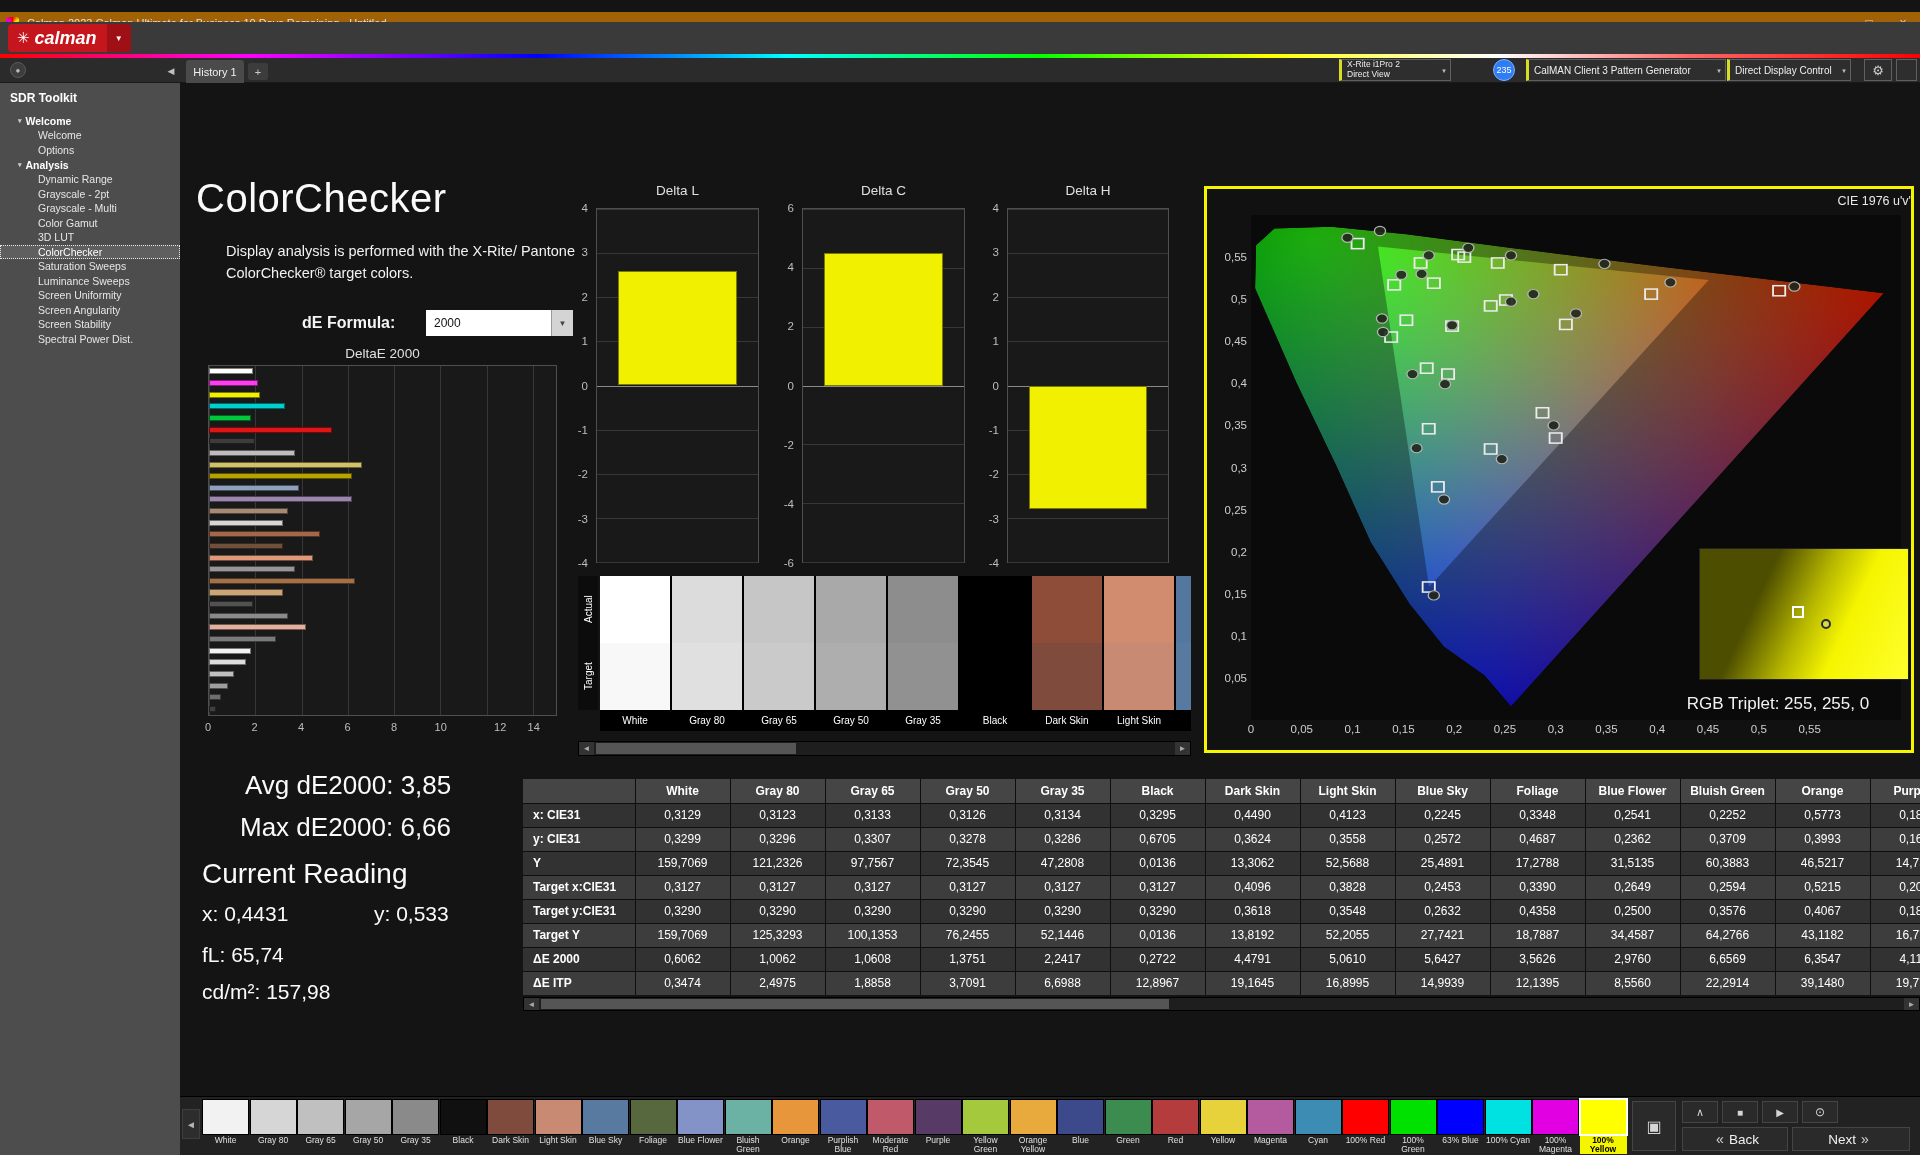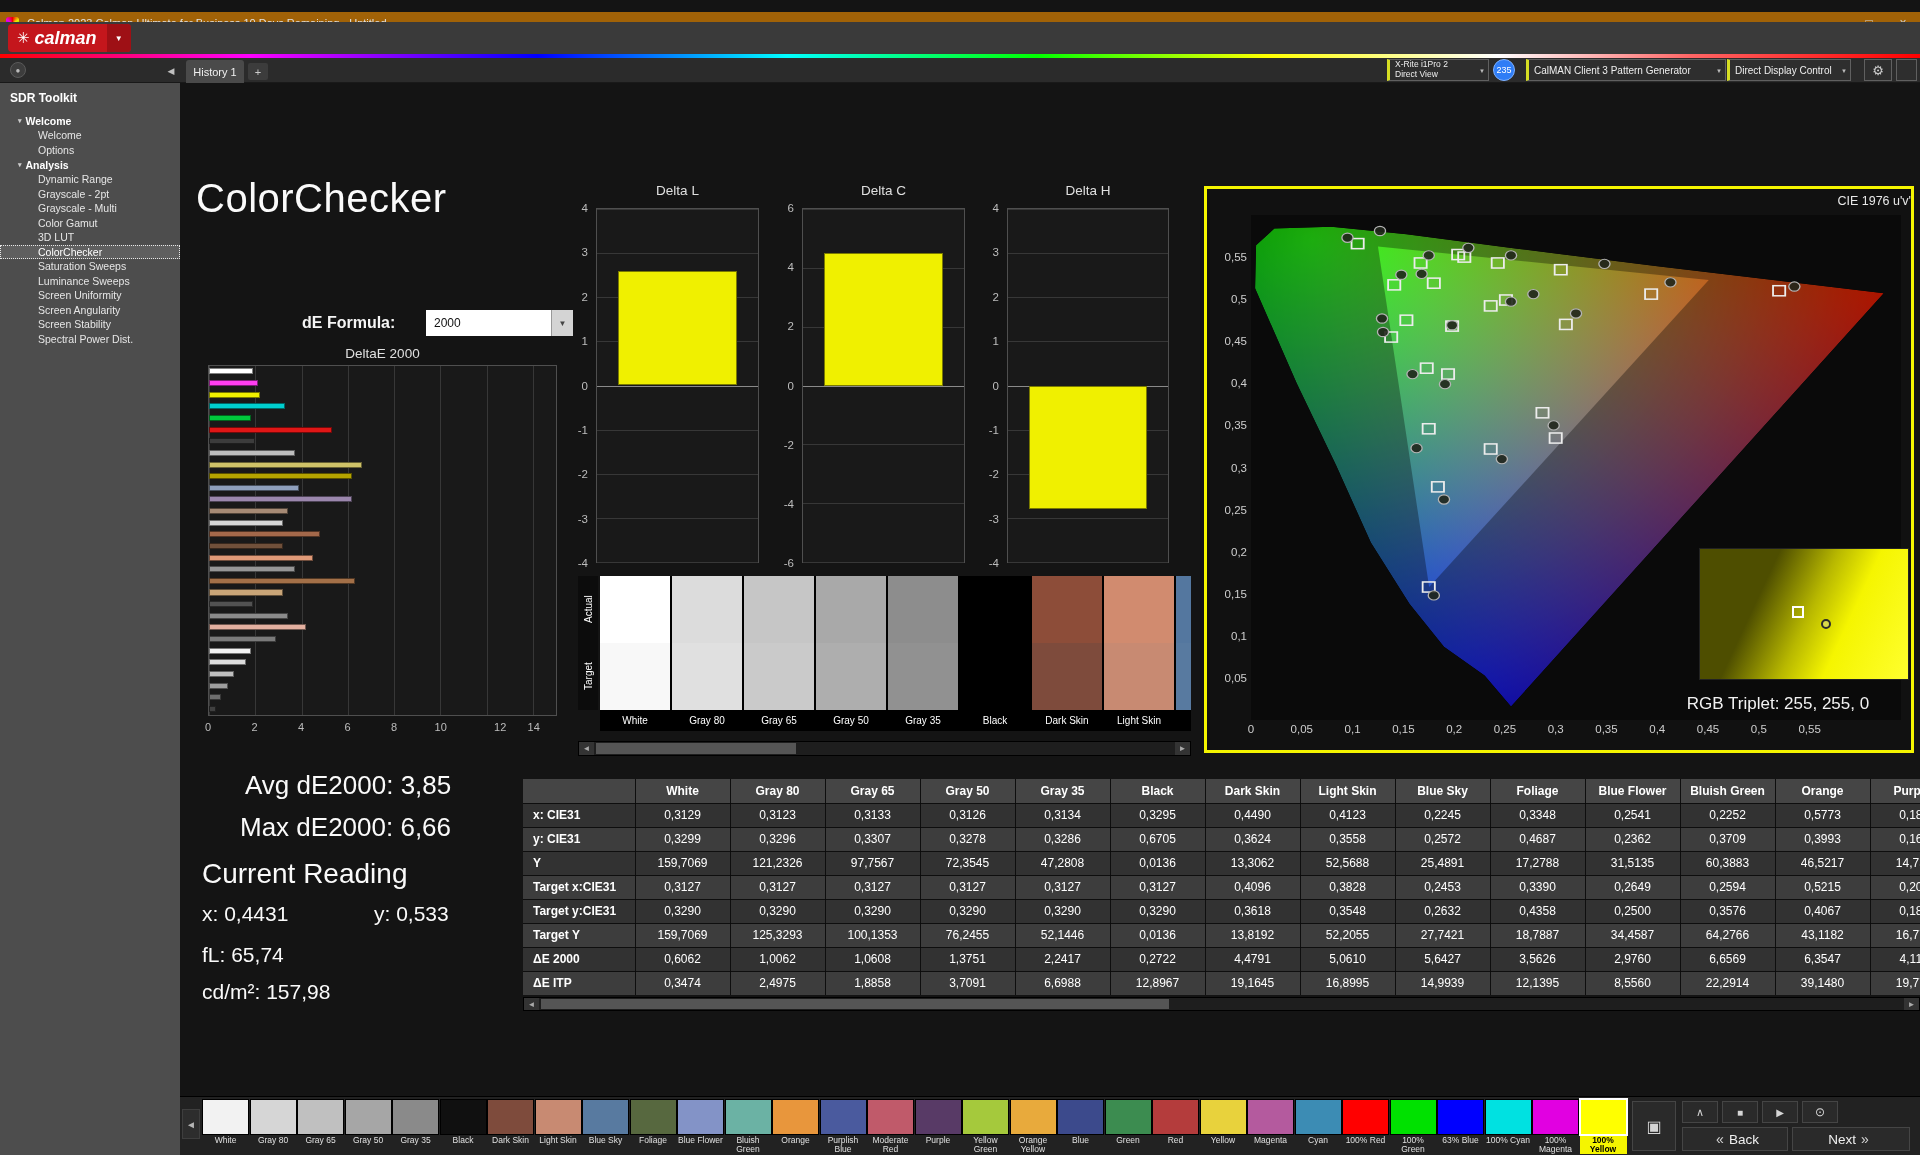--- a/index.html
+++ b/index.html
@@ -178,21 +178,21 @@
     </div>
   </div>
   <div class="rainbow"></div>
 
   <div class="tabbar">
     <div class="menudot">●</div>
     <div class="collapsebtn">◀</div>
     <div class="tab">History 1</div>
     <div class="addtab">+</div>
 
-    <div class="devbox" style="left:1387px;width:102px">
+    <div class="devbox" style="left:1339px;width:112px">
       <span class="devline">X-Rite i1Pro 2</span>
       <span class="devline">Direct View</span>
       <span class="dd">▼</span>
     </div>
     <div class="badge" style="left:1493px">235</div>
     <div class="devbox" style="left:1526px;width:200px">
       <span class="devline1">CalMAN Client 3 Pattern Generator</span>
       <span class="dd">▼</span>
     </div>
     <div class="devbox" style="left:1727px;width:124px">
@@ -229,20 +229,21 @@
         <div class="tree-item">Saturation Sweeps</div>
         <div class="tree-item">Luminance Sweeps</div>
         <div class="tree-item">Screen Uniformity</div>
         <div class="tree-item">Screen Angularity</div>
         <div class="tree-item">Screen Stability</div>
         <div class="tree-item">Spectral Power Dist.</div>
       </div>
   </div>
 
   <div class="main-title">ColorChecker</div>
+  <div class="desc">Display analysis is performed with the X-Rite/ Pantone ColorChecker® target colors.</div>
   <div class="formula-label">dE Formula:</div>
   <div class="dropdown">
     <span>2000</span>
     <span class="dd-arrow">▼</span>
   </div>
 
   <div class="chart-title" style="left:208px;top:346px;width:349px">DeltaE 2000</div>
   <div class="plotbox" id="deltae-plot" style="left:208px;top:365px;width:349px;height:351px">
       <div class="vgrid" style="left: 0%;"></div>
       <div class="vgrid" style="left: 13.3333%;"></div>

